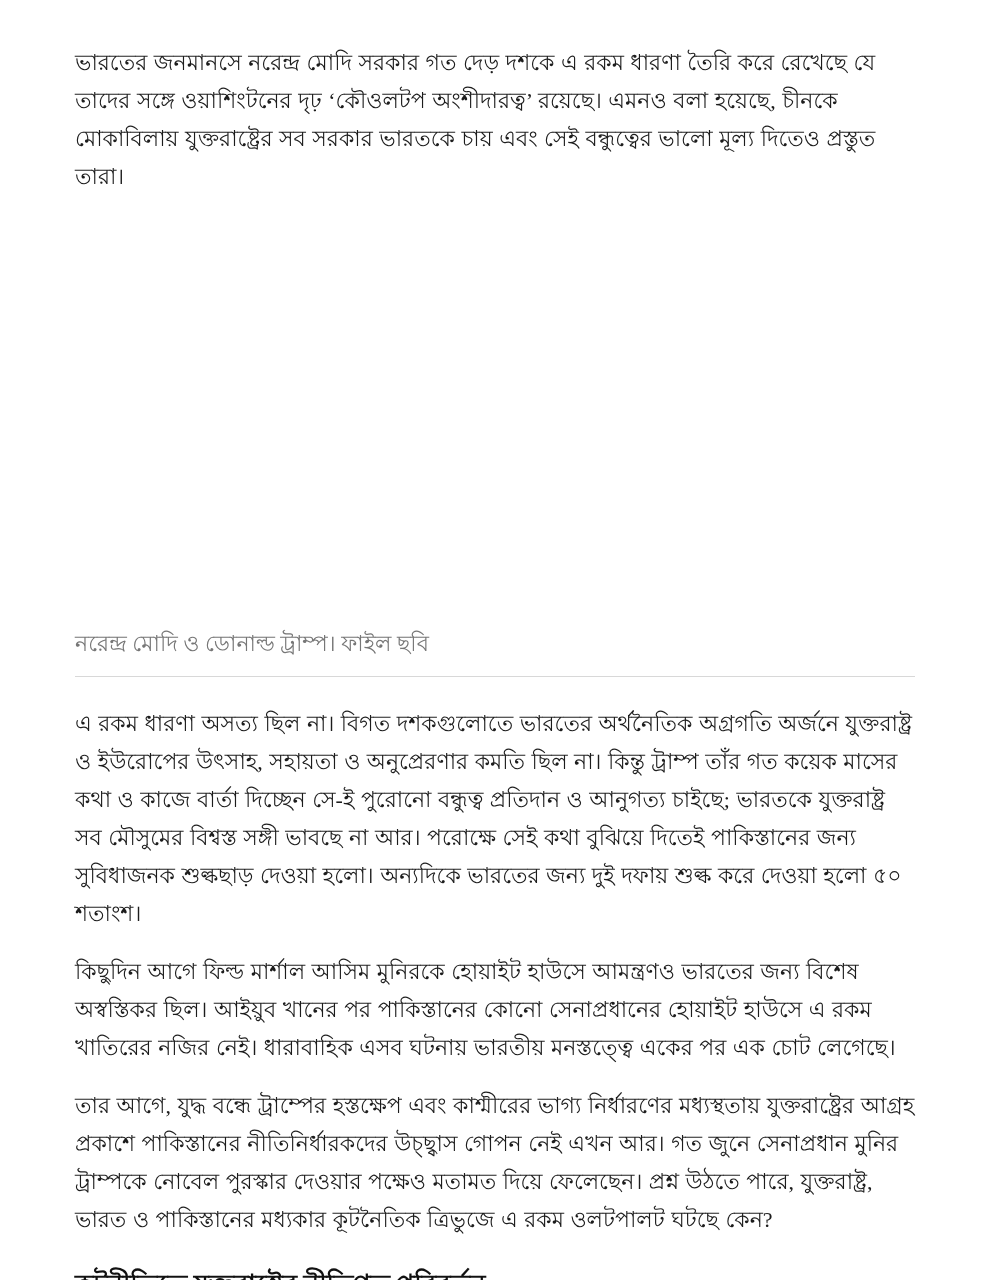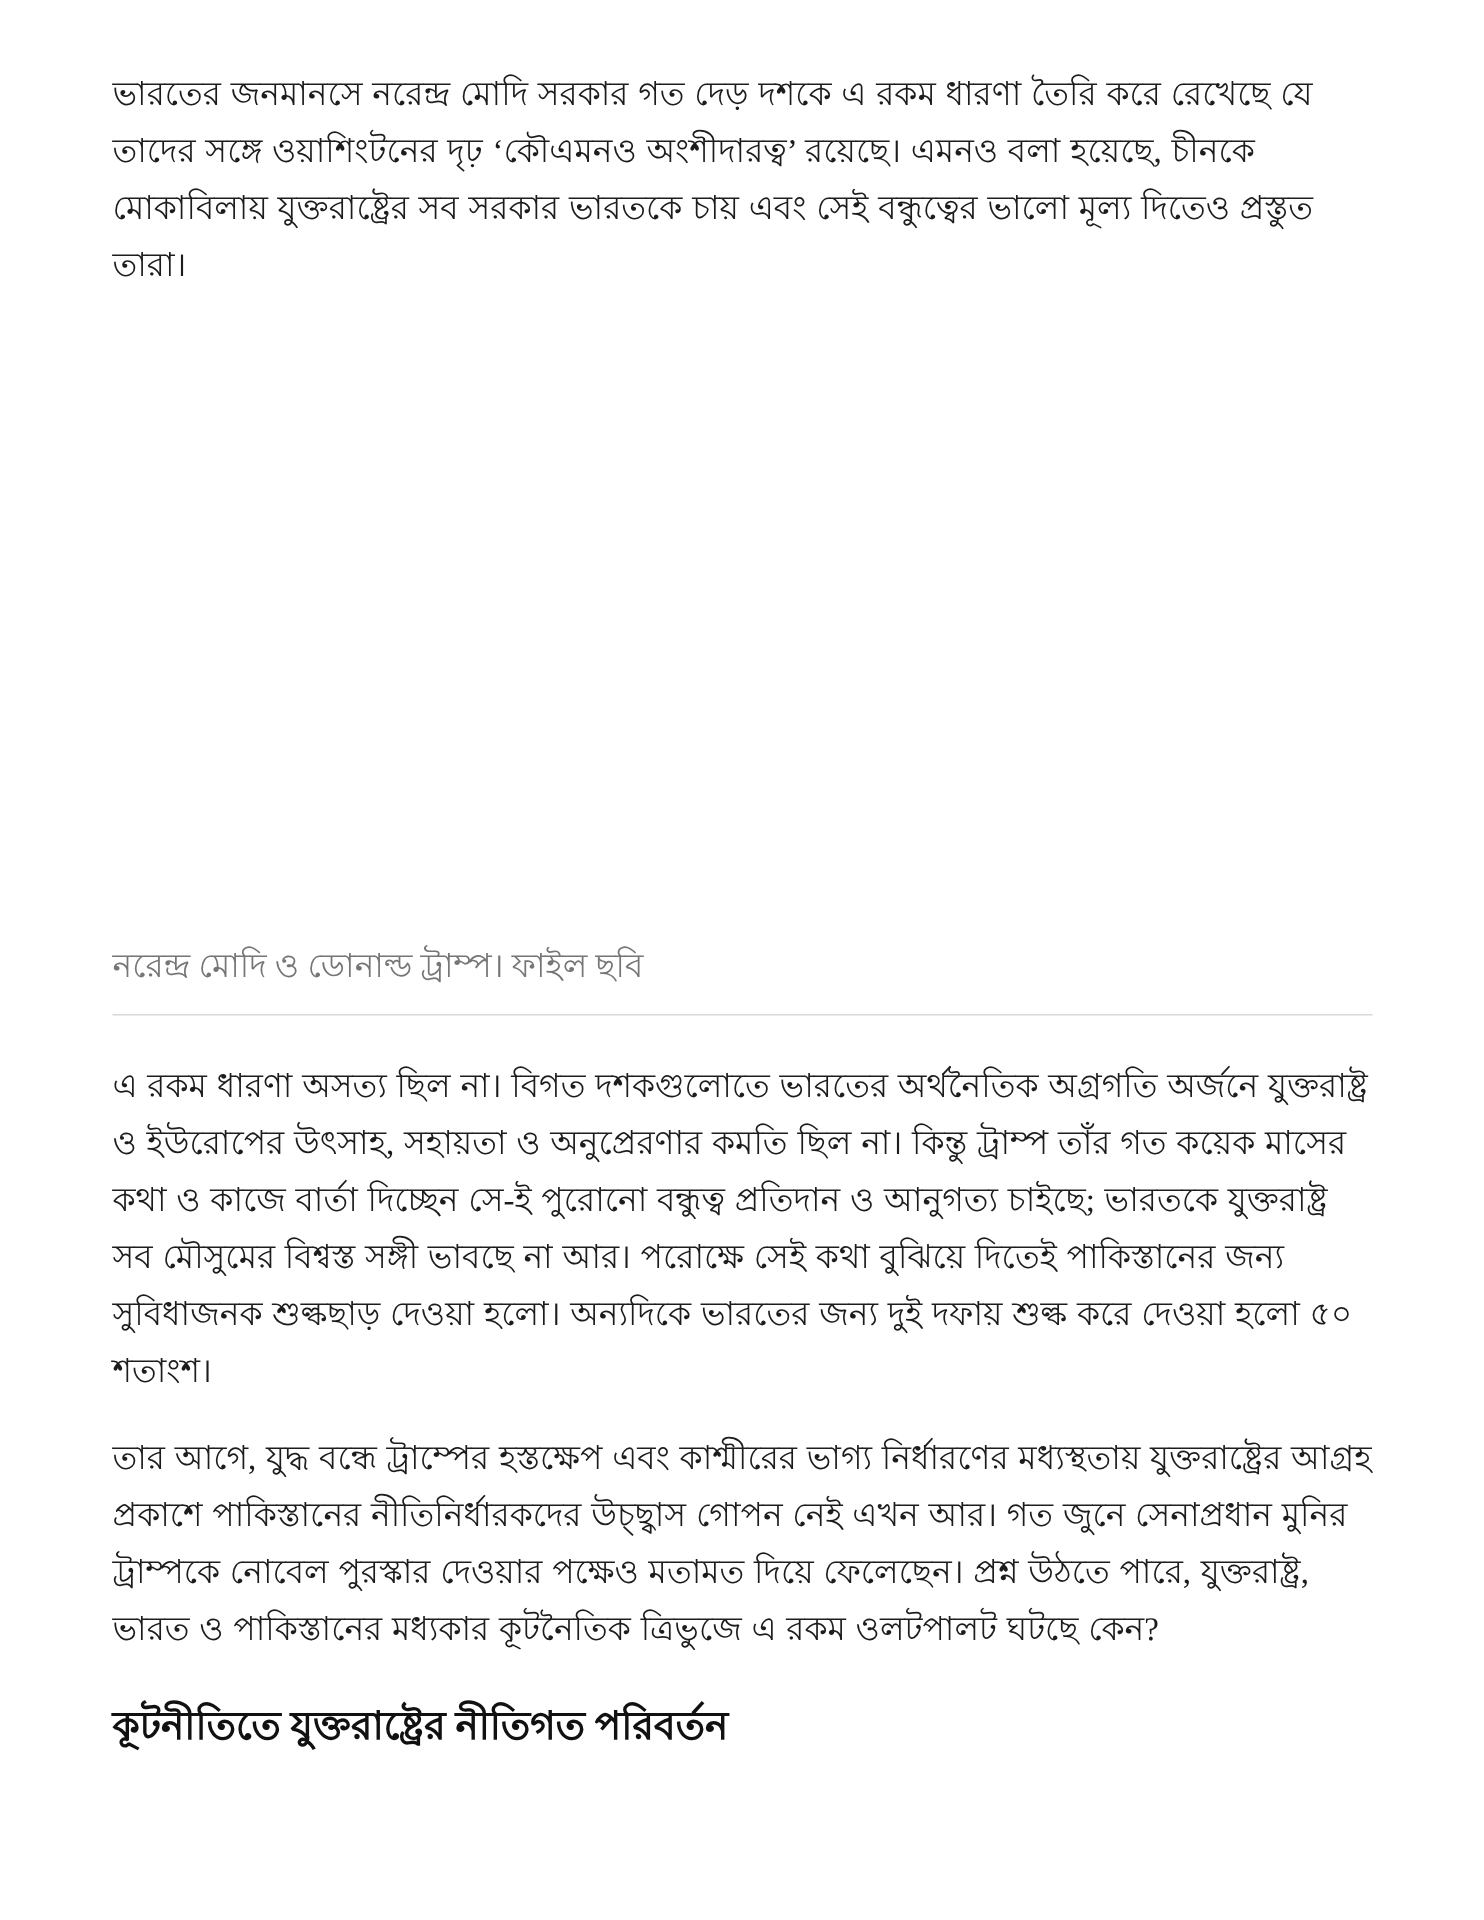--- a/index.html
+++ b/index.html
@@ -62,29 +62,30 @@
     color: #111111;
     margin-top: 28px;
     font-family: "Liberation Serif", "DejaVu Serif", serif;
   }
 </style>
 </head>
 <body>
 
 <main class="article">
 
-  <p class="body-paragraph">ভারতের জনমানসে নরেন্দ্র মোদি সরকার গত দেড় দশকে এ রকম ধারণা তৈরি করে রেখেছে যে তাদের সঙ্গে ওয়াশিংটনের দৃঢ় ‘কৌএমনও অংশীদারত্ব’ রয়েছে। এমনও বলা হয়েছে, চীনকে মোকাবিলায় যুক্তরাষ্ট্রের সব সরকার ভারতকে চায় এবং সেই বন্ধুত্বের ভালো মূল্য দিতেও প্রস্তুত তারা।</p>
+  <p class="body-paragraph">ভারতের জনমানসে নরেন্দ্র মোদি সরকার গত দেড় দশকে এ রকম ধারণা তৈরি করে রেখেছে যে তাদের সঙ্গে ওয়াশিংটনের দৃঢ় ‘কৌওলটপ অংশীদারত্ব’ রয়েছে। এমনও বলা হয়েছে, চীনকে মোকাবিলায় যুক্তরাষ্ট্রের সব সরকার ভারতকে চায় এবং সেই বন্ধুত্বের ভালো মূল্য দিতেও প্রস্তুত তারা।</p>
 
   <figure class="figure-block">
     <div class="image-placeholder"></div>
     <figcaption class="figure-caption">নরেন্দ্র মোদি ও ডোনাল্ড ট্রাম্প। ফাইল ছবি</figcaption>
   </figure>
 
   <hr class="divider">
 
   <p class="body-paragraph">এ রকম ধারণা অসত্য ছিল না। বিগত দশকগুলোতে ভারতের অর্থনৈতিক অগ্রগতি অর্জনে যুক্তরাষ্ট্র ও ইউরোপের উৎসাহ, সহায়তা ও অনুপ্রেরণার কমতি ছিল না। কিন্তু ট্রাম্প তাঁর গত কয়েক মাসের কথা ও কাজে বার্তা দিচ্ছেন সে-ই পুরোনো বন্ধুত্ব প্রতিদান ও আনুগত্য চাইছে; ভারতকে যুক্তরাষ্ট্র সব মৌসুমের বিশ্বস্ত সঙ্গী ভাবছে না আর। পরোক্ষে সেই কথা বুঝিয়ে দিতেই পাকিস্তানের জন্য সুবিধাজনক শুল্কছাড় দেওয়া হলো। অন্যদিকে ভারতের জন্য দুই দফায় শুল্ক করে দেওয়া হলো ৫০ শতাংশ।</p>
 
+  <p class="body-paragraph">কিছুদিন আগে ফিল্ড মার্শাল আসিম মুনিরকে হোয়াইট হাউসে আমন্ত্রণও ভারতের জন্য বিশেষ অস্বস্তিকর ছিল। আইয়ুব খানের পর পাকিস্তানের কোনো সেনাপ্রধানের হোয়াইট হাউসে এ রকম খাতিরের নজির নেই। ধারাবাহিক এসব ঘটনায় ভারতীয় মনস্তত্ত্বে একের পর এক চোট লেগেছে।</p>
 
   <p class="body-paragraph">তার আগে, যুদ্ধ বন্ধে ট্রাম্পের হস্তক্ষেপ এবং কাশ্মীরের ভাগ্য নির্ধারণের মধ্যস্থতায় যুক্তরাষ্ট্রের আগ্রহ প্রকাশে পাকিস্তানের নীতিনির্ধারকদের উচ্ছ্বাস গোপন নেই এখন আর। গত জুনে সেনাপ্রধান মুনির ট্রাম্পকে নোবেল পুরস্কার দেওয়ার পক্ষেও মতামত দিয়ে ফেলেছেন। প্রশ্ন উঠতে পারে, যুক্তরাষ্ট্র, ভারত ও পাকিস্তানের মধ্যকার কূটনৈতিক ত্রিভুজে এ রকম ওলটপালট ঘটছে কেন?</p>
 
   <h2 class="section-heading">কূটনীতিতে যুক্তরাষ্ট্রের নীতিগত পরিবর্তন</h2>
 
 </main>
 
 </body></html>

